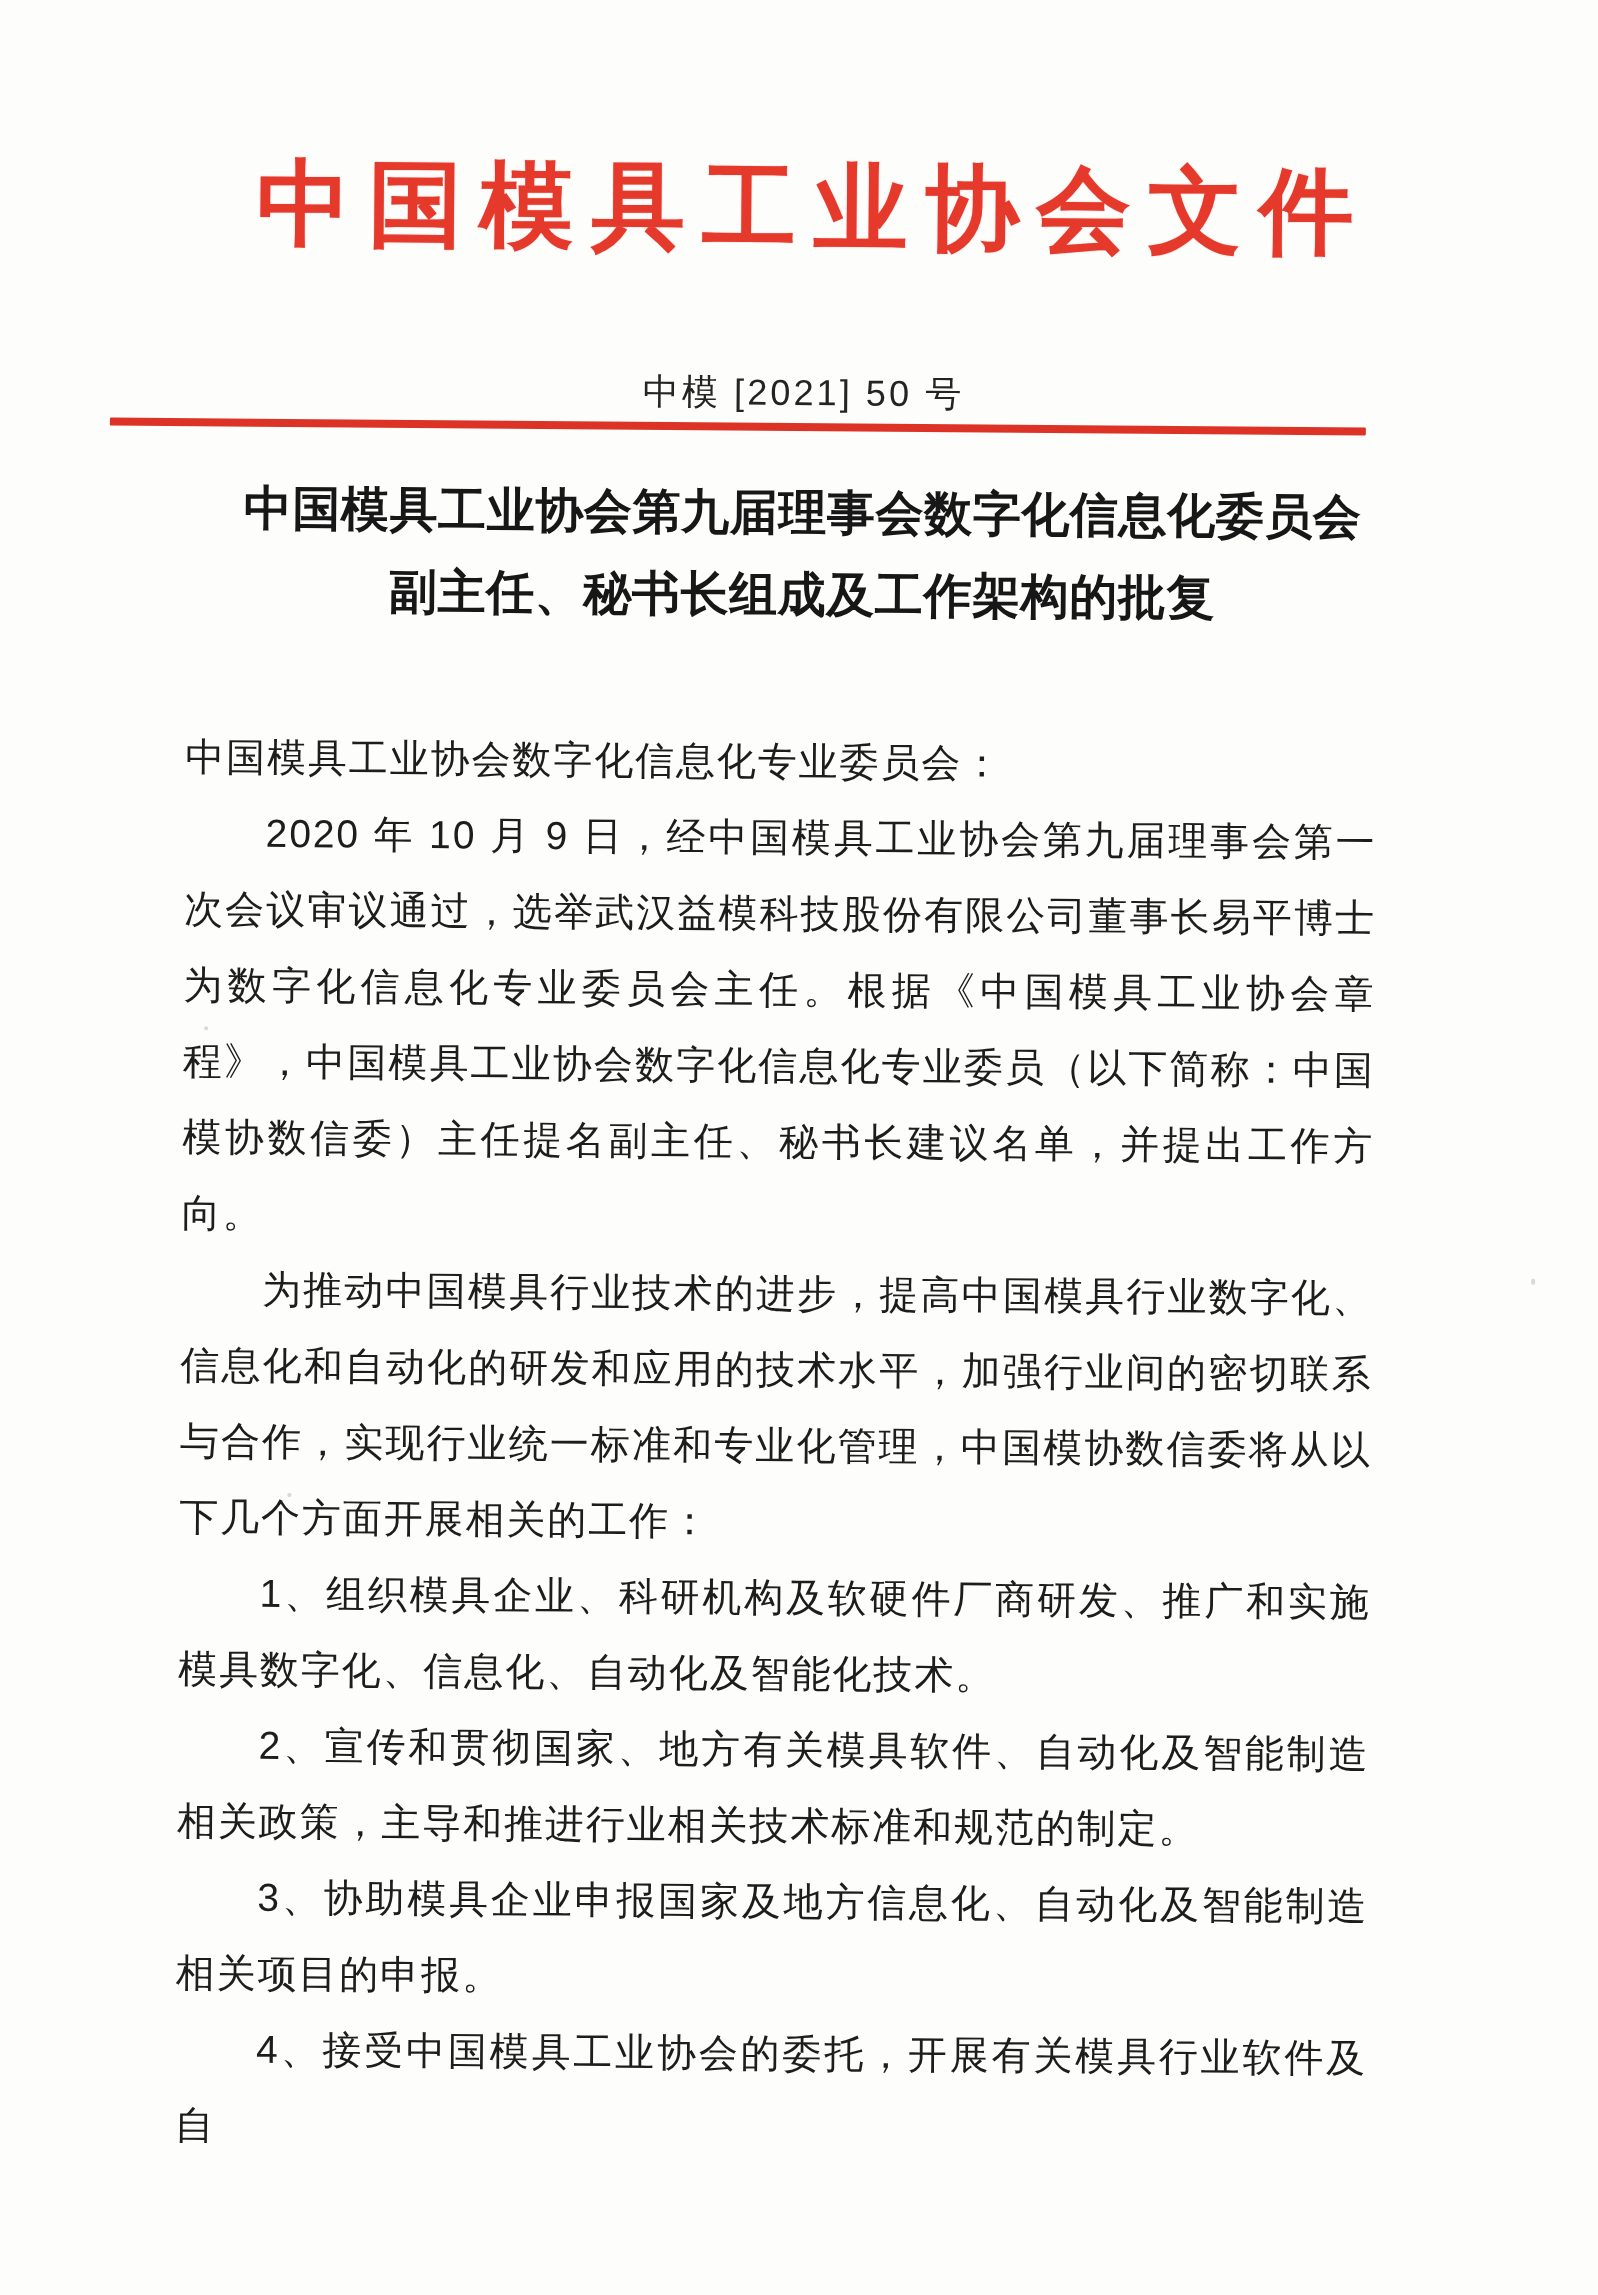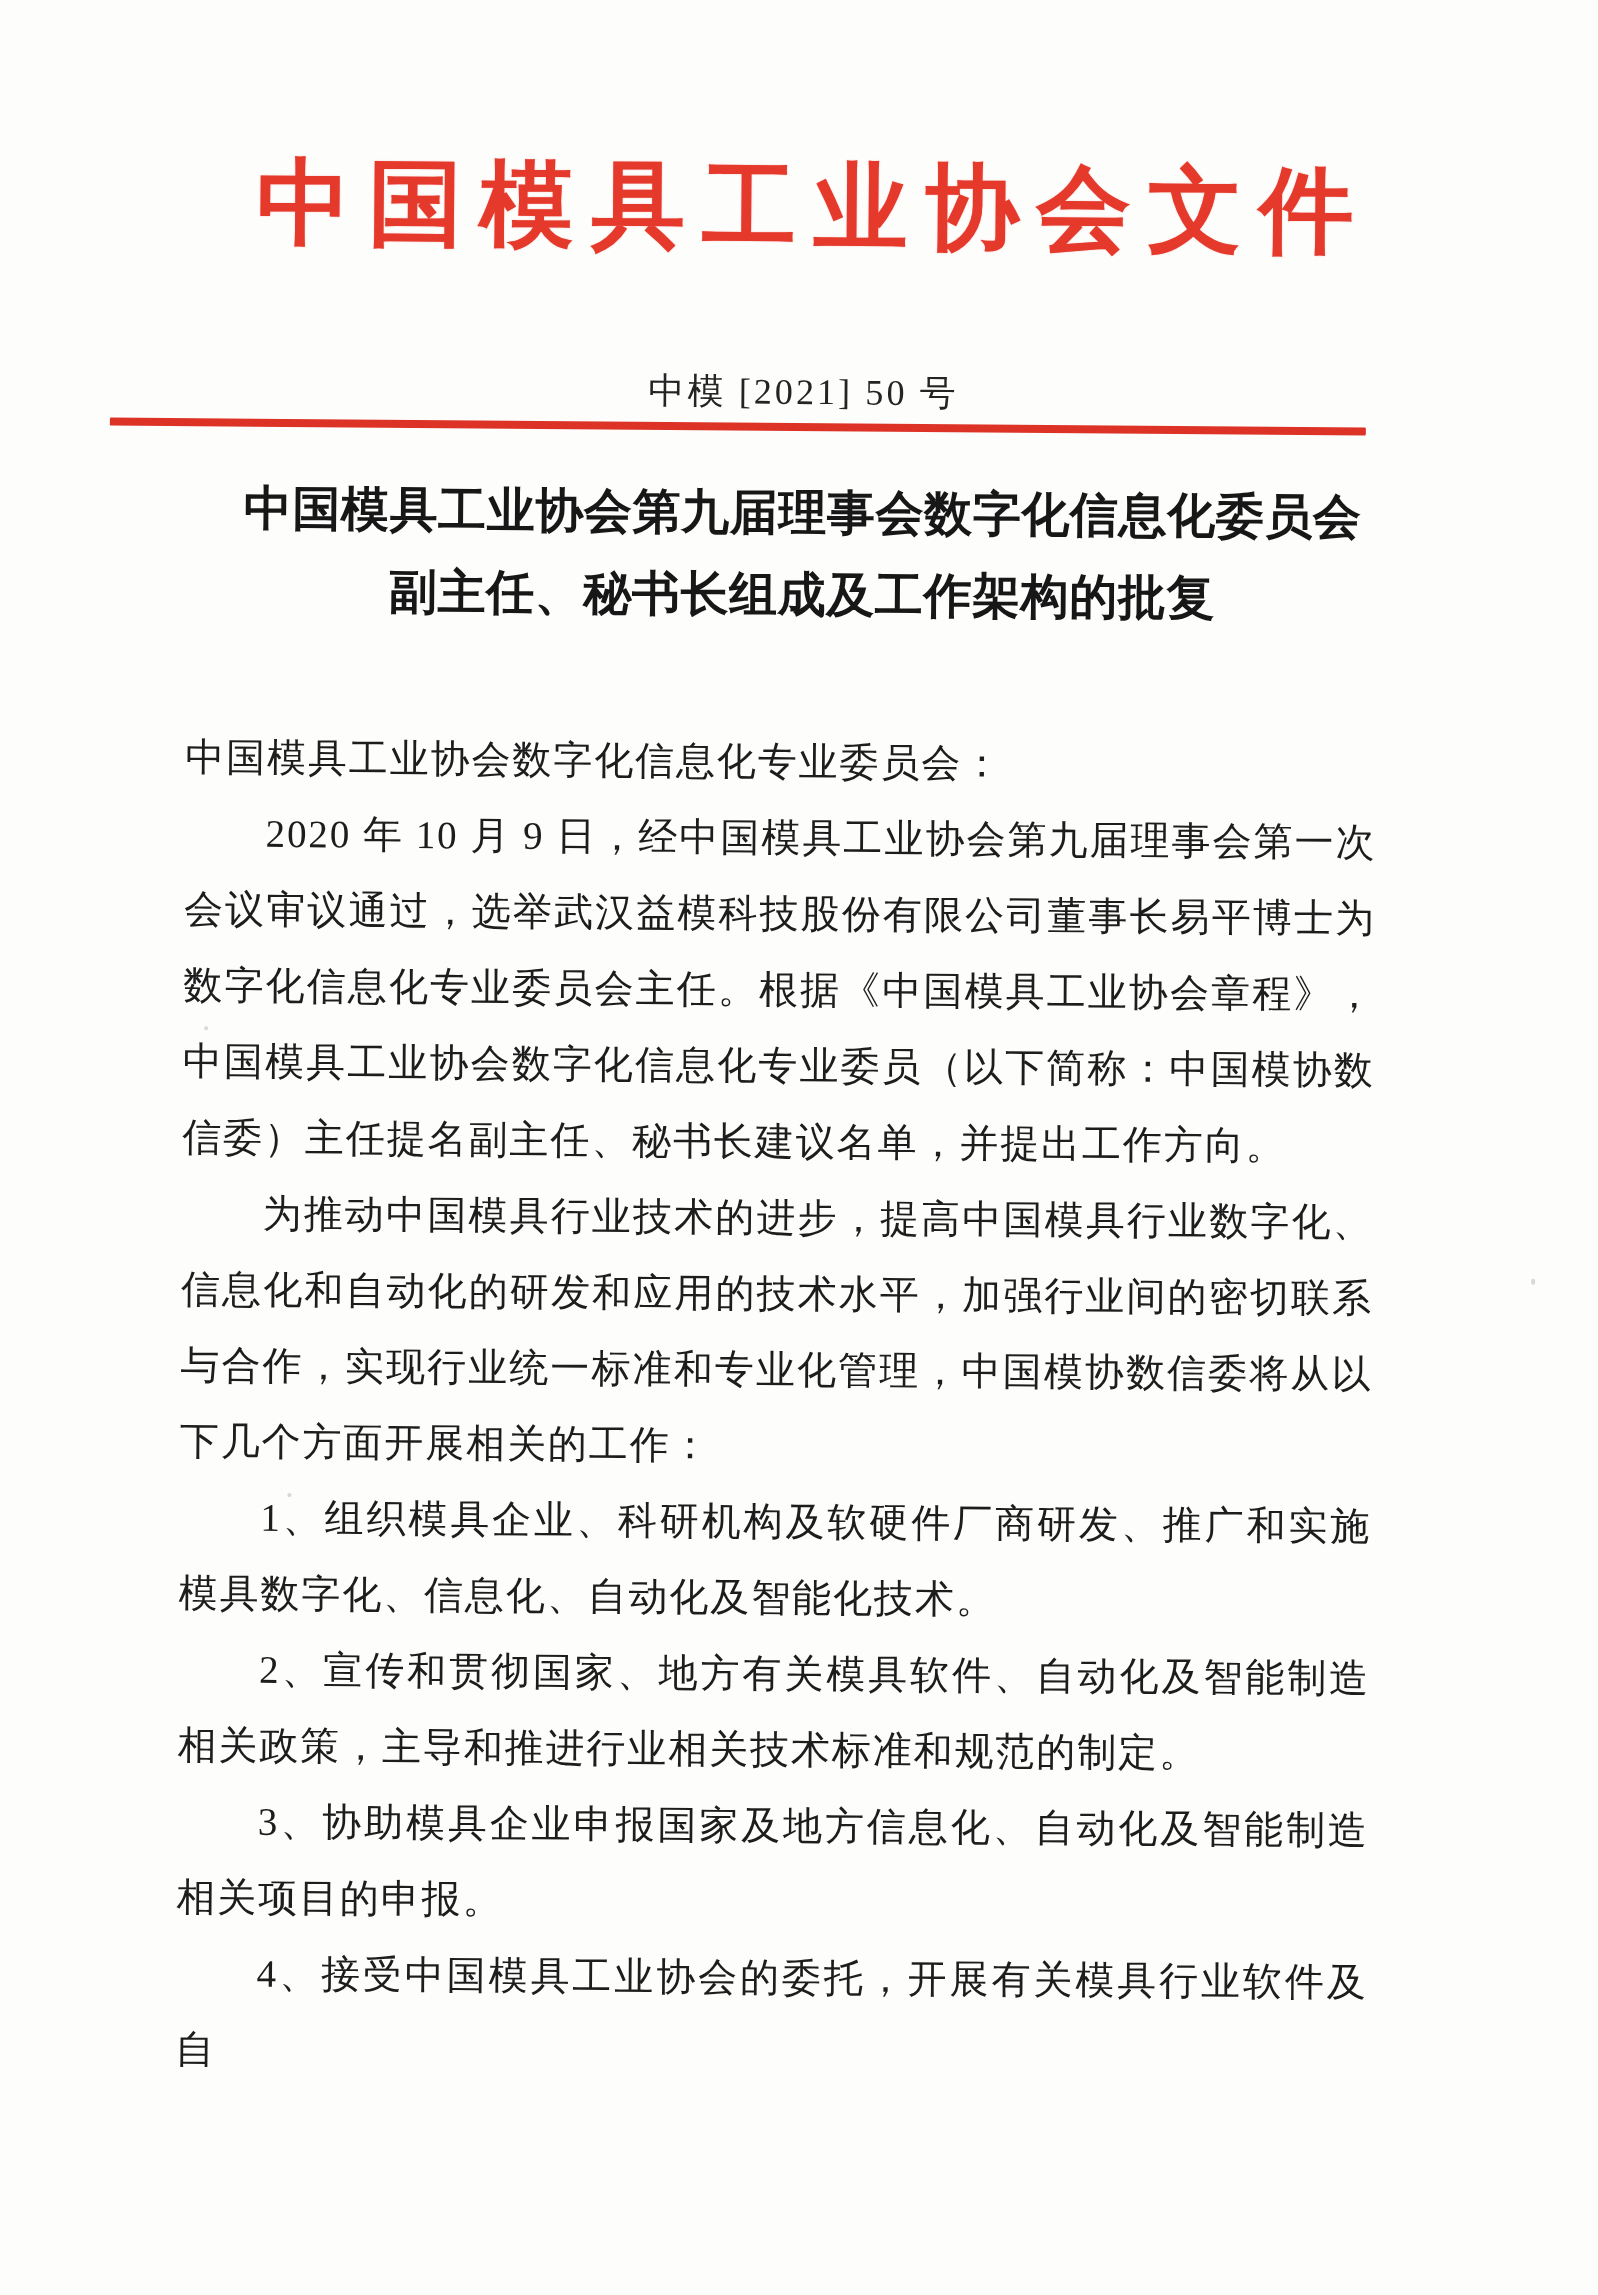--- a/index.html
+++ b/index.html
@@ -8,21 +8,21 @@
     background: #e9e9e9;
   }
   .sheet {
     position: relative;
     width: 1599px;
     height: 2295px;
     margin: 0 auto;
     background: #fefefdfa;
     background-color: #fdfdfc;
     overflow: hidden;
-    font-family: Liberation Serif, serif;
+    font-family: Liberation Sans, sans-serif;
   }
   .sheet-inner {
     position: absolute;
     inset: 0;
     transform: rotate(0.45deg);
     transform-origin: 50% 40%;
   }
   .org-title {
     position: absolute;
     top: 153px;

